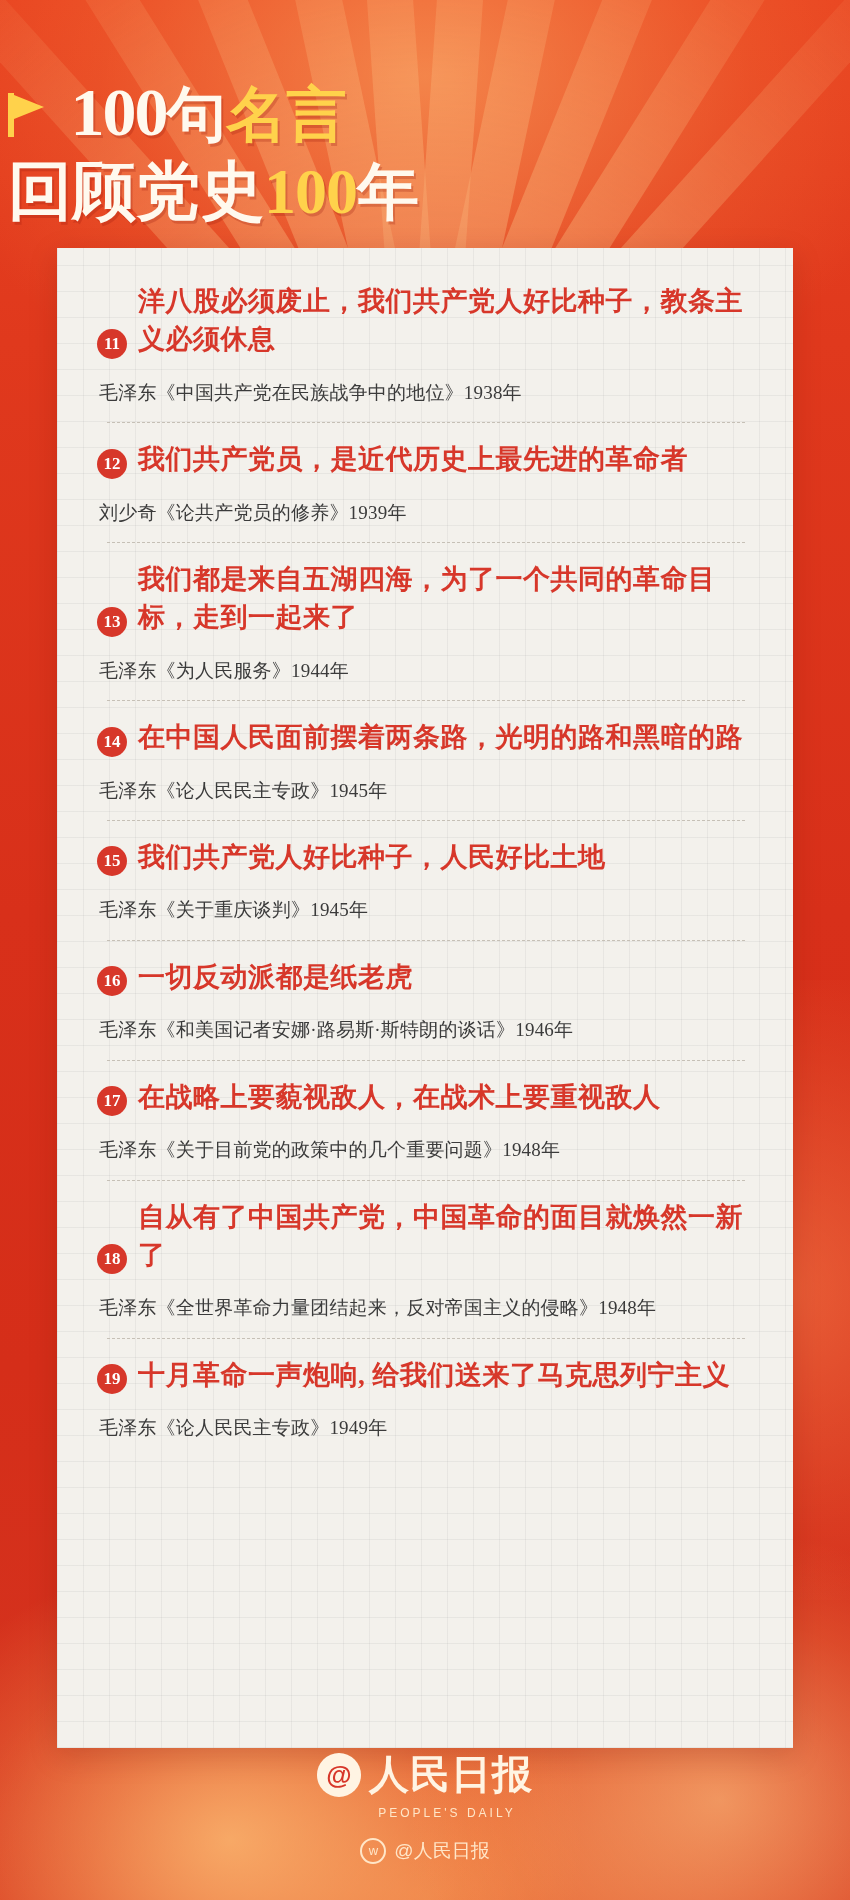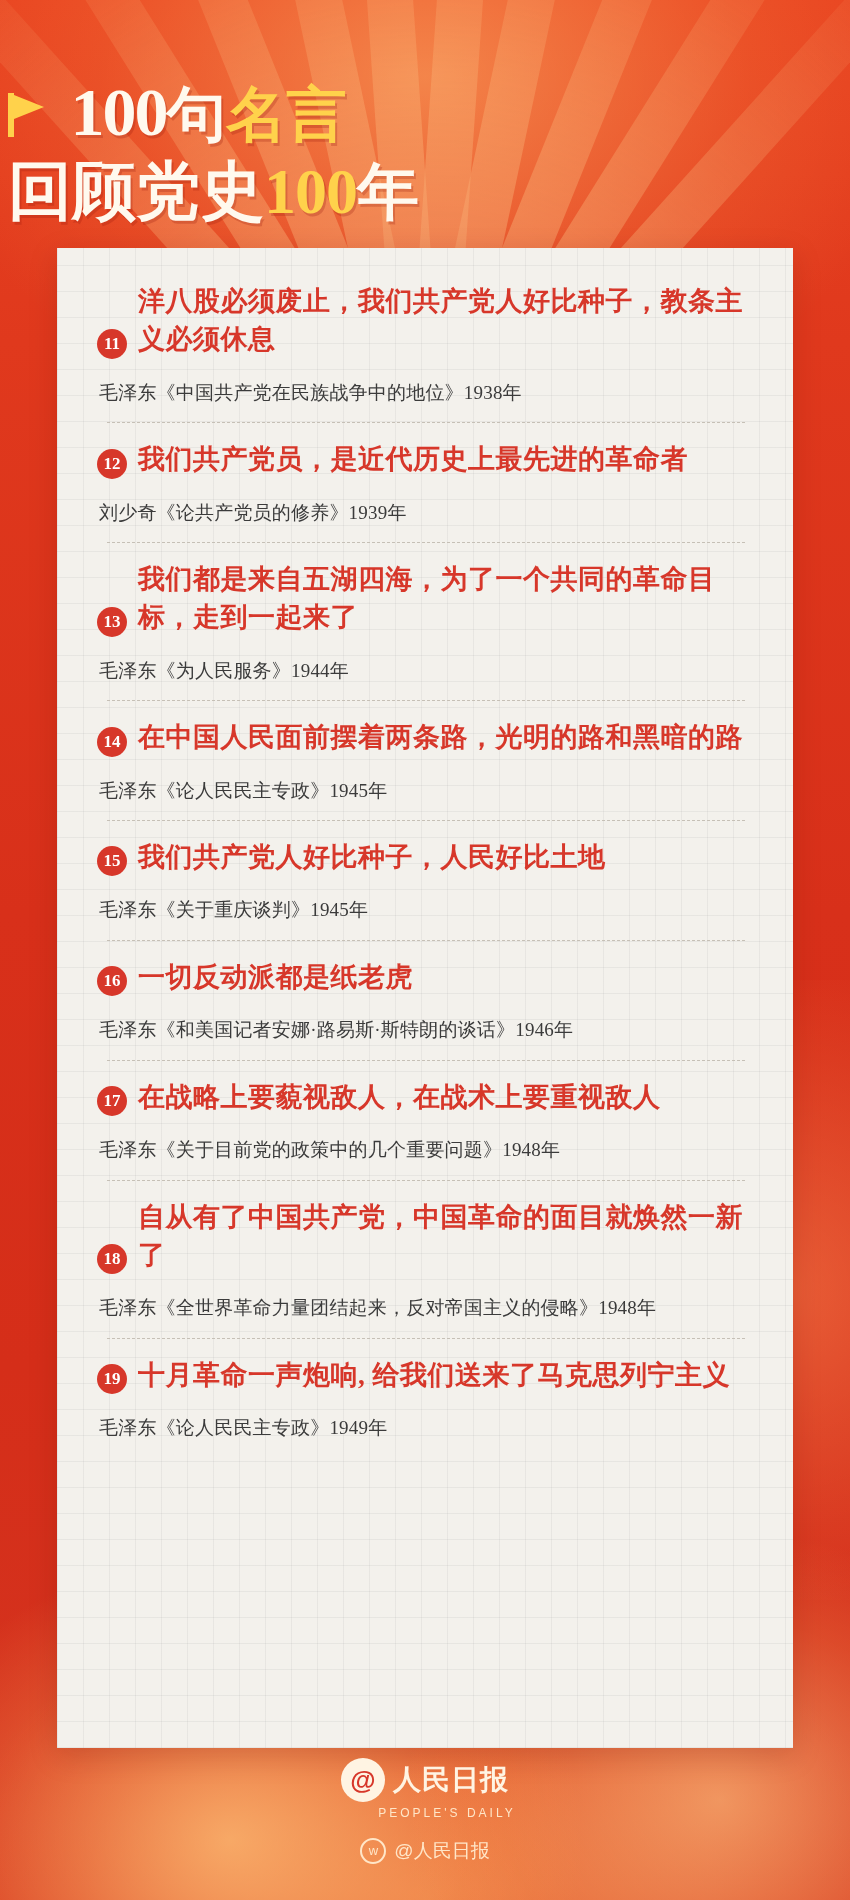--- a/index.html
+++ b/index.html
@@ -239,21 +239,21 @@
     color: #d7372a;
     font-size: 26px;
     line-height: 44px;
     text-align: center;
     font-family: "Liberation Sans", sans-serif;
     font-weight: bold;
   }
   .brand-name {
     font-family: "Liberation Serif", serif;
     font-weight: bold;
-    font-size: 28px;
+    font-size: 40px;
     color: #fff4e3;
     letter-spacing: 1px;
   }
   .brand-sub {
     margin-top: 4px;
     font-family: "Liberation Sans", sans-serif;
     font-size: 12px;
     letter-spacing: 3px;
     color: #ffe6c8;
     padding-left: 44px;

